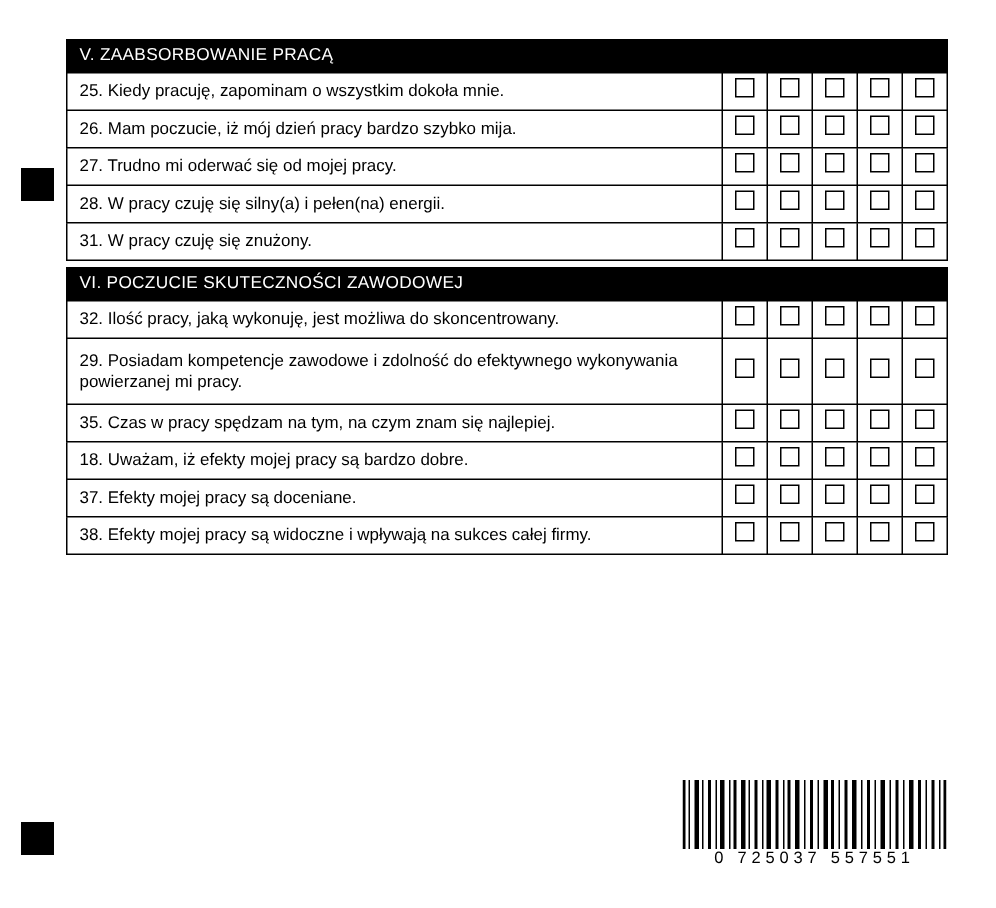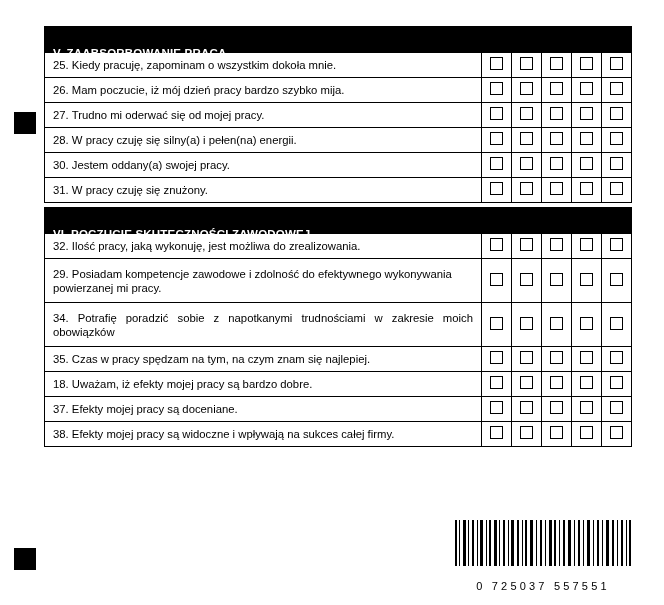--- a/index.html
+++ b/index.html
@@ -37,23 +37,23 @@
     left: 44px;
     top: 26px;
     width: 588px;
   }
 
   
   .section-bar {
     background: #000000;
     color: #ffffff;
     font-size: 11.5px;
-    font-weight: bold;
+    font-weight: normal;
     letter-spacing: 0.2px;
-    padding: 20px 0 4px 8px;
+    padding: 4px 0 4px 8px;
     border: 1px solid #000;
     box-sizing: border-box;
     height: 22px;
     line-height: 13px;
   }
 
   table.items {
     border-collapse: collapse;
     width: 100%;
     table-layout: fixed;
@@ -96,21 +96,21 @@
   }
   .barcode {
     height: 46px;
     width: 176px;
     display: block;
   }
   .barcode-digits {
     font-family: "Liberation Sans", sans-serif;
     font-size: 11px;
     letter-spacing: 3.2px;
-    margin-top: 14px;
+    margin-top: 0;
     text-align: center;
     color: #000;
   }
 </style>
 </head>
 <body>
 
 <div class="page">
 
   <div class="reg-mark reg-top"></div>
@@ -147,59 +147,43 @@
       </tr>
       <tr>
         <td class="qtext"><span>28.</span> <span>W pracy czuję się silny(a) i pełen(na) energii.</span></td>
         <td class="boxcell"><span class="chk"></span></td>
         <td class="boxcell"><span class="chk"></span></td>
         <td class="boxcell"><span class="chk"></span></td>
         <td class="boxcell"><span class="chk"></span></td>
         <td class="boxcell"><span class="chk"></span></td>
       </tr>
       <tr>
-        <td class="qtext"><span>30.</span> <span>Jestem oddany(a) swojej pracy.</span></td>
-        <td class="boxcell"><span class="chk"></span></td>
-        <td class="boxcell"><span class="chk"></span></td>
-        <td class="boxcell"><span class="chk"></span></td>
-        <td class="boxcell"><span class="chk"></span></td>
-        <td class="boxcell"><span class="chk"></span></td>
-      </tr>
-      <tr>
         <td class="qtext"><span>31.</span> <span>W pracy czuję się znużony.</span></td>
         <td class="boxcell"><span class="chk"></span></td>
         <td class="boxcell"><span class="chk"></span></td>
         <td class="boxcell"><span class="chk"></span></td>
         <td class="boxcell"><span class="chk"></span></td>
         <td class="boxcell"><span class="chk"></span></td>
       </tr>
     </tbody>
       </table>
 
     <div class="section-bar" style="margin-top:4px;">VI. POCZUCIE SKUTECZNOŚCI ZAWODOWEJ</div>
     <table class="items">
       <tbody>
           <tr>
-        <td class="qtext"><span>32.</span> <span>Ilość pracy, jaką wykonuję, jest możliwa do zrealizowania.</span></td>
+        <td class="qtext"><span>32.</span> <span>Ilość pracy, jaką wykonuję, jest możliwa do skoncentrowany.</span></td>
         <td class="boxcell"><span class="chk"></span></td>
         <td class="boxcell"><span class="chk"></span></td>
         <td class="boxcell"><span class="chk"></span></td>
         <td class="boxcell"><span class="chk"></span></td>
         <td class="boxcell"><span class="chk"></span></td>
       </tr>
       <tr>
         <td class="qtext" style="height:44px;"><span>29.</span> <span>Posiadam kompetencje zawodowe i zdolność do efektywnego wykonywania powierzanej mi pracy.</span></td>
-        <td class="boxcell"><span class="chk"></span></td>
-        <td class="boxcell"><span class="chk"></span></td>
-        <td class="boxcell"><span class="chk"></span></td>
-        <td class="boxcell"><span class="chk"></span></td>
-        <td class="boxcell"><span class="chk"></span></td>
-      </tr>
-      <tr>
-        <td class="qtext justify" style="height:44px;"><span>34.</span> <span>Potrafię  poradzić  sobie  z  napotkanymi  trudnościami  w  zakresie moich obowiązków</span></td>
         <td class="boxcell"><span class="chk"></span></td>
         <td class="boxcell"><span class="chk"></span></td>
         <td class="boxcell"><span class="chk"></span></td>
         <td class="boxcell"><span class="chk"></span></td>
         <td class="boxcell"><span class="chk"></span></td>
       </tr>
       <tr>
         <td class="qtext"><span>35.</span> <span>Czas w pracy spędzam na tym, na czym znam się najlepiej.</span></td>
         <td class="boxcell"><span class="chk"></span></td>
         <td class="boxcell"><span class="chk"></span></td>

